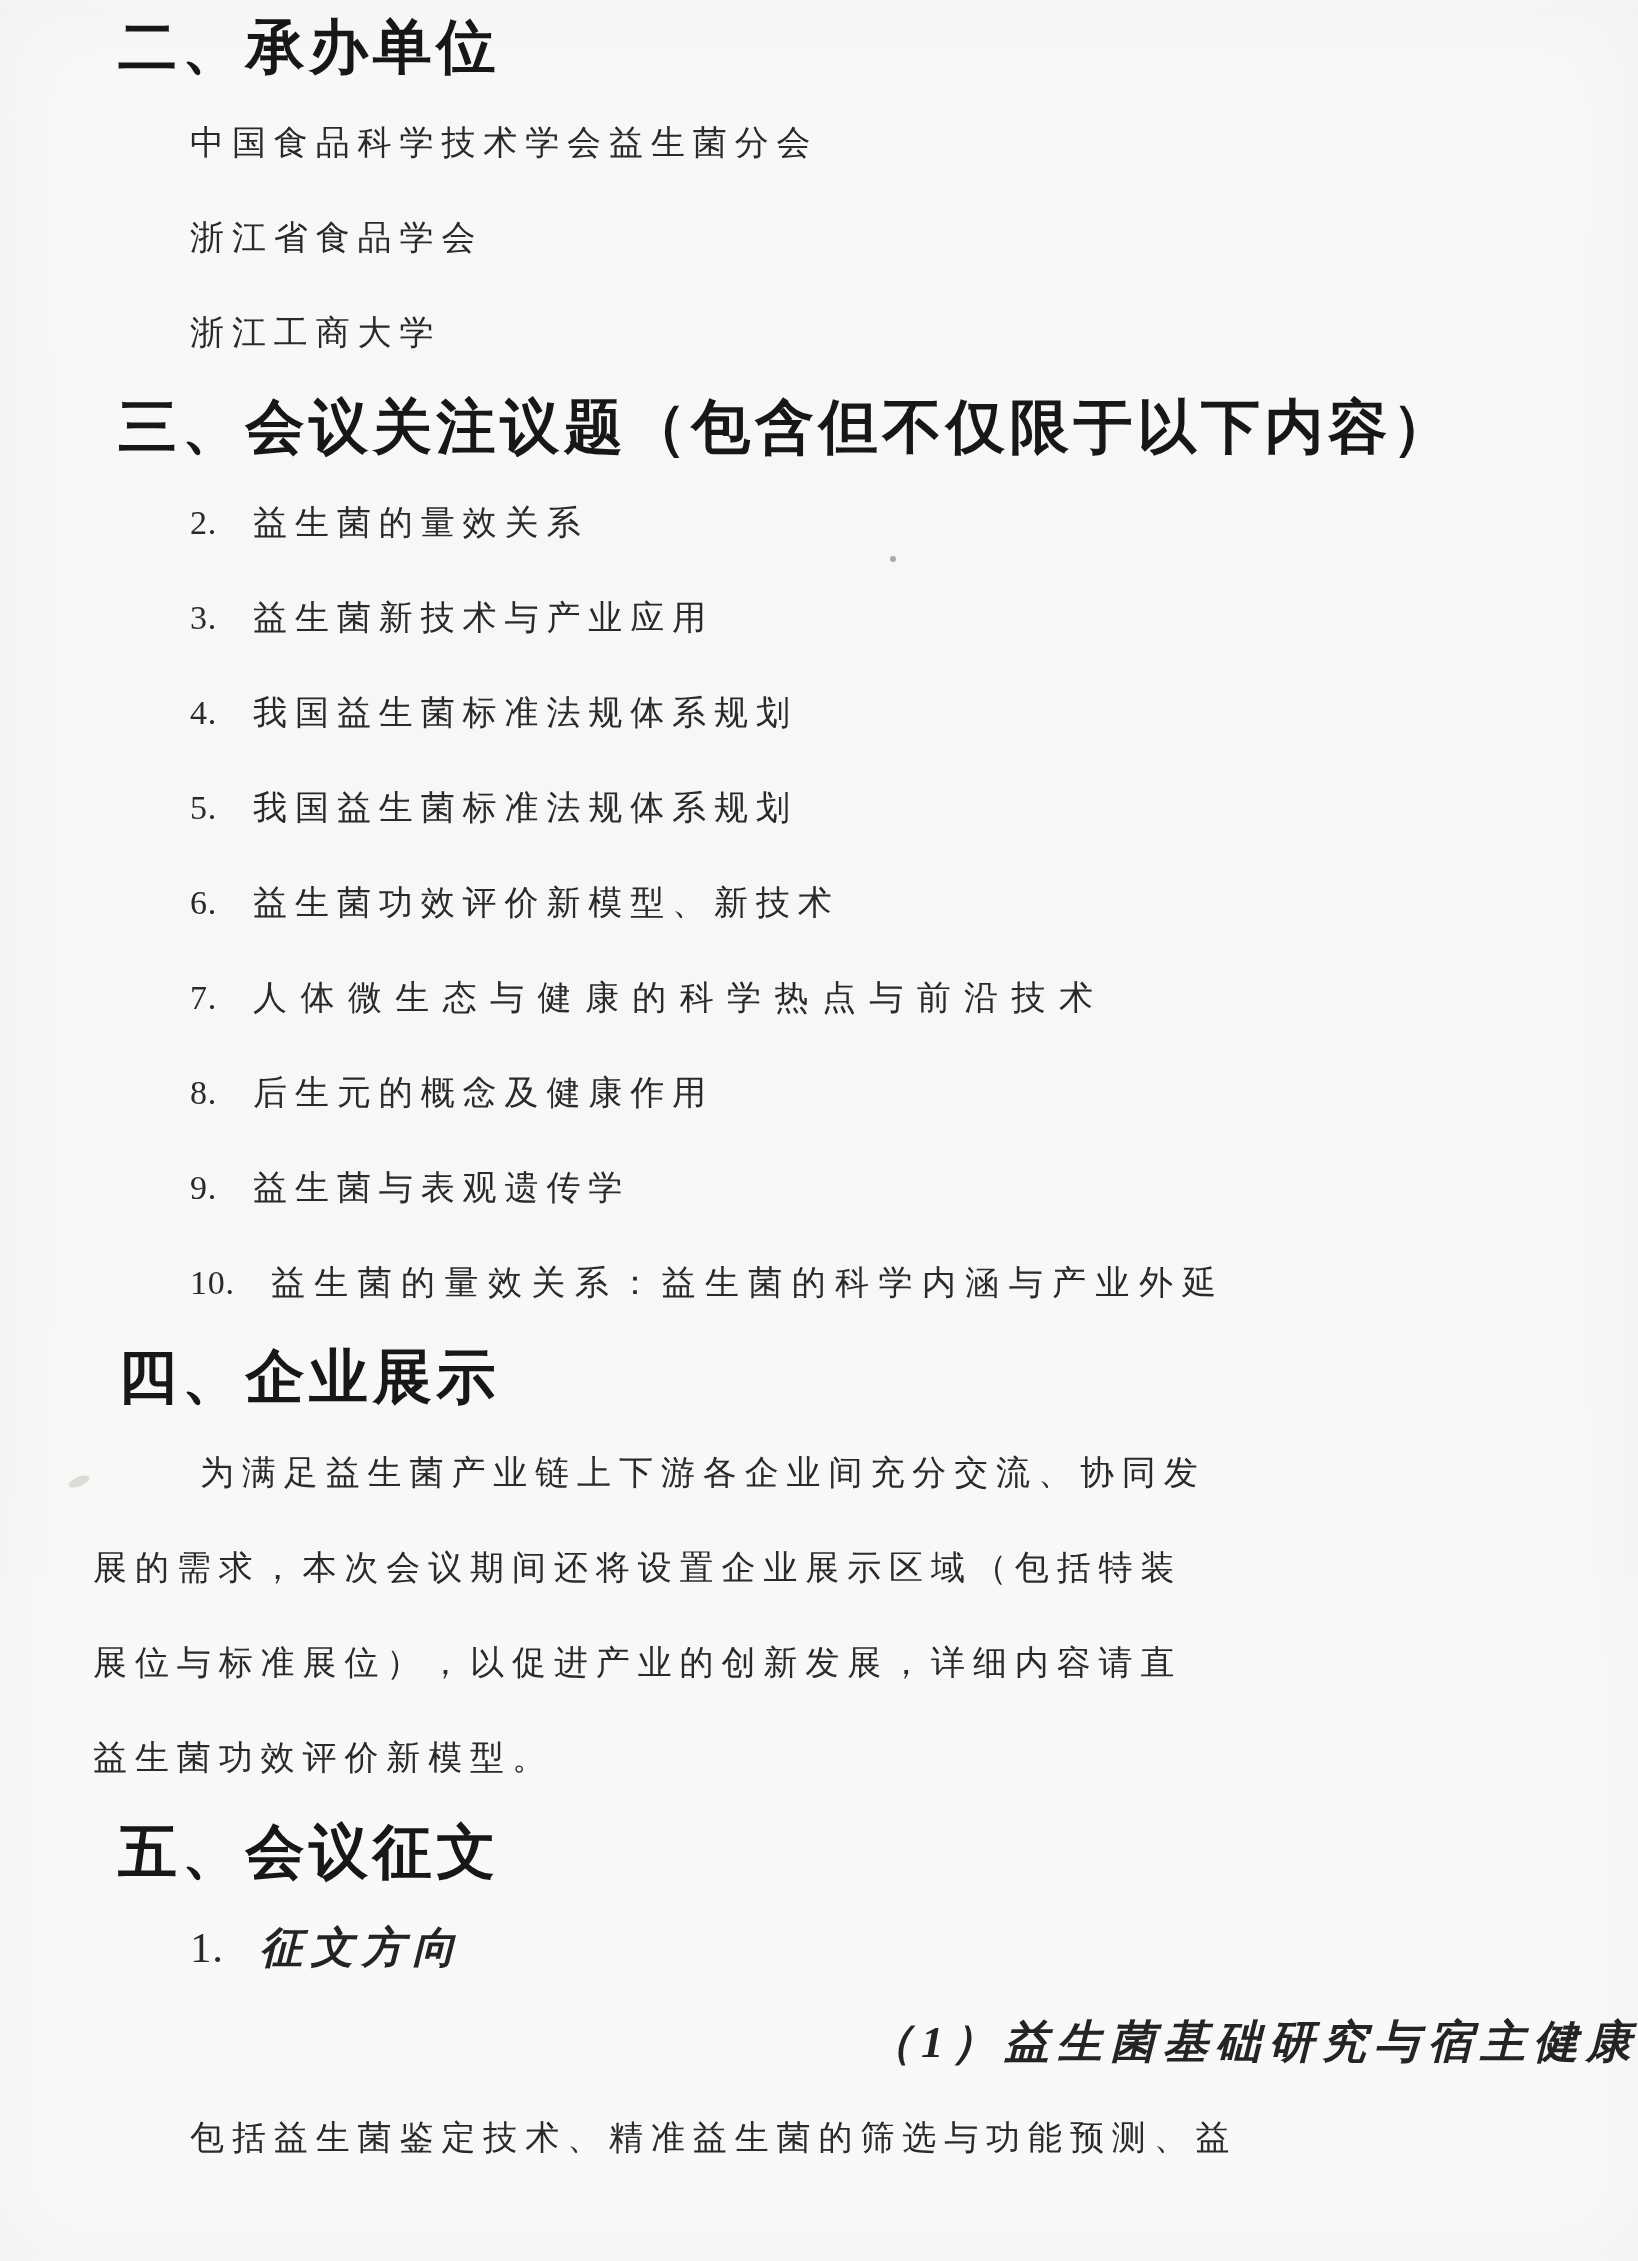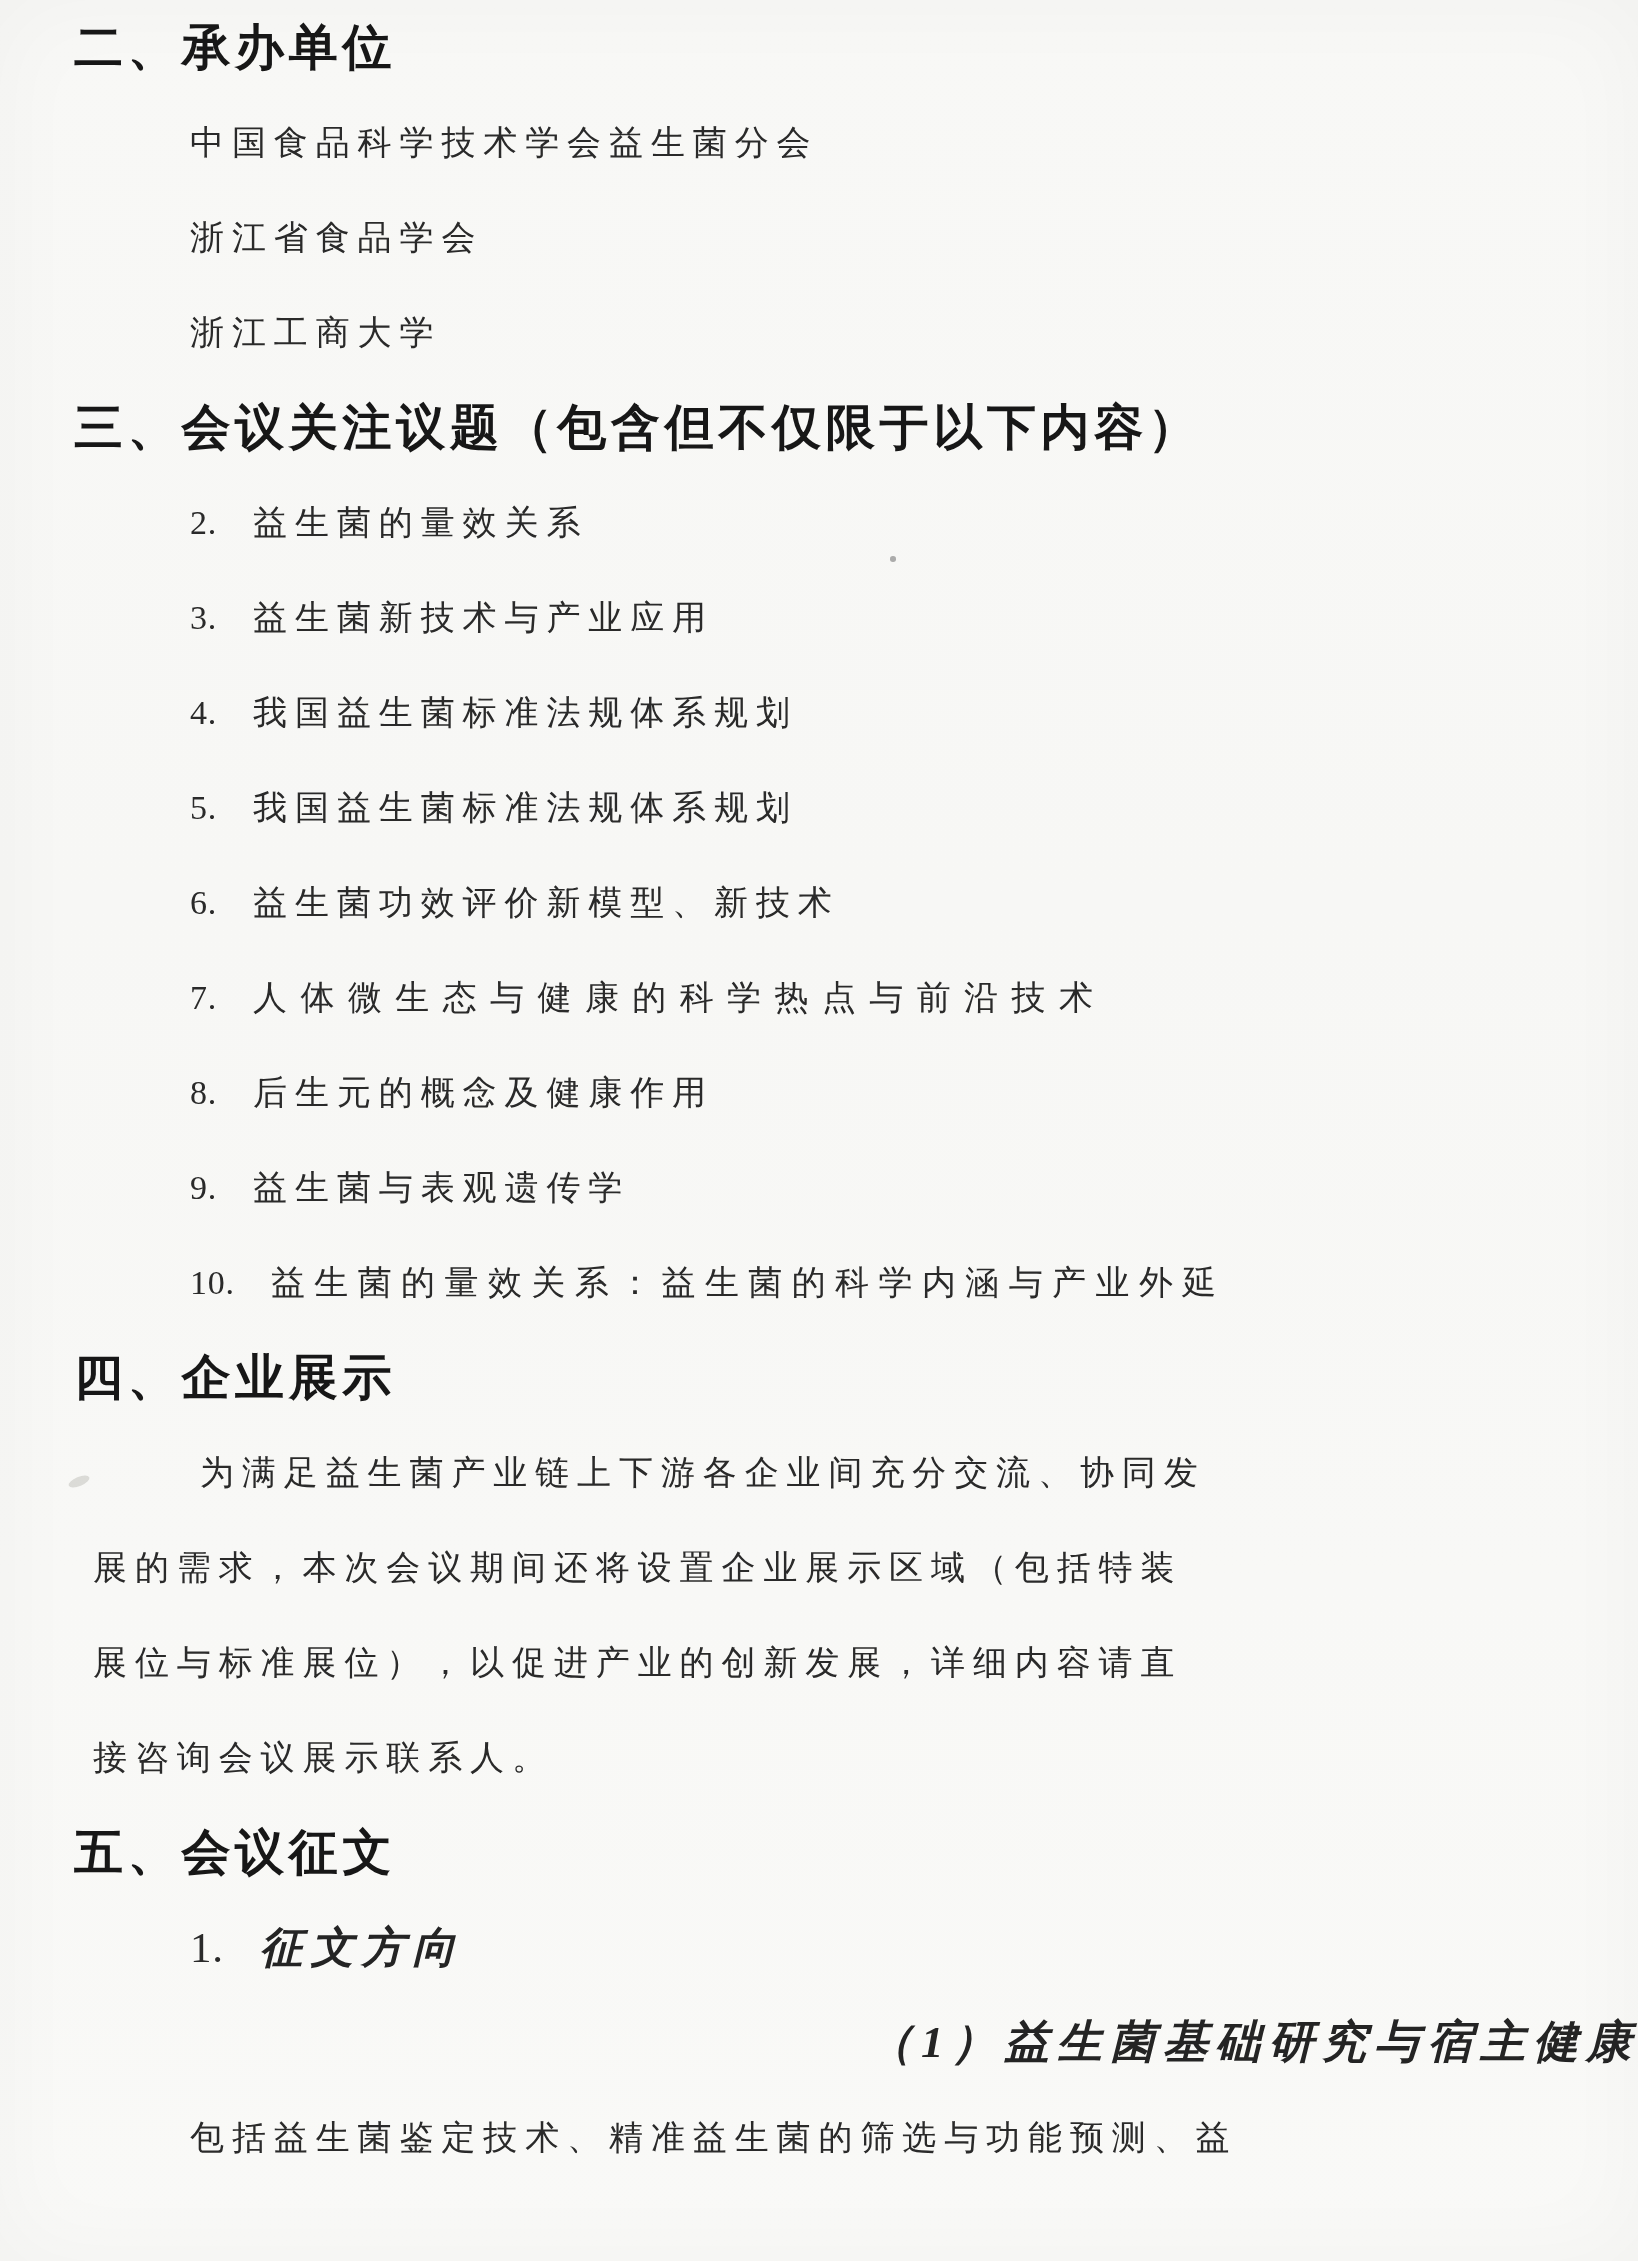--- a/index.html
+++ b/index.html
@@ -25,24 +25,24 @@
     font-size: 34px;
     letter-spacing: 7.9px;
     margin-left: 93px;
     color: #2a2a2a;
   }
   .indent  { margin-left: 190px; }
   .indent-para { margin-left: 200px; }
   .heading {
     font-family: "Liberation Sans", "DejaVu Sans", sans-serif;
     font-weight: 700;
-    font-size: 49px;
+    font-size: 59px;
     letter-spacing: 4.7px;
     color: #171717;
-    margin-left: 74px;
+    margin-left: 118px;
   }
   .num {
     display: inline-block;
     margin-right: 36px;
     letter-spacing: 0.8px;
   }
   .ls-wide   { letter-spacing: 13.4px; }
   .ls-medium { letter-spacing: 9.4px; }
   .kai {
     font-style: italic;
@@ -114,21 +114,21 @@
   </div>
   <div class="line indent">
     <span class="num">10.</span><span class="ls-medium">益生菌的量效关系：益生菌的科学内涵与产业外延</span>
   </div>
 
   <div class="line heading">四、企业展示</div>
 
   <div class="line indent-para">为满足益生菌产业链上下游各企业间充分交流、协同发</div>
   <div class="line">展的需求，本次会议期间还将设置企业展示区域（包括特装</div>
   <div class="line">展位与标准展位），以促进产业的创新发展，详细内容请直</div>
-  <div class="line">接咨询会议展示联系人。</div>
+  <div class="line">益生菌功效评价新模型。</div>
 
   <div class="line heading">五、会议征文</div>
 
   <div class="line indent cfp-item">
     <span class="num">1.</span><span class="kai">征文方向</span>
   </div>
 
   <div class="line direction-heading kai">（1）益生菌基础研究与宿主健康</div>
 
   <div class="line indent">包括益生菌鉴定技术、精准益生菌的筛选与功能预测、益</div>

